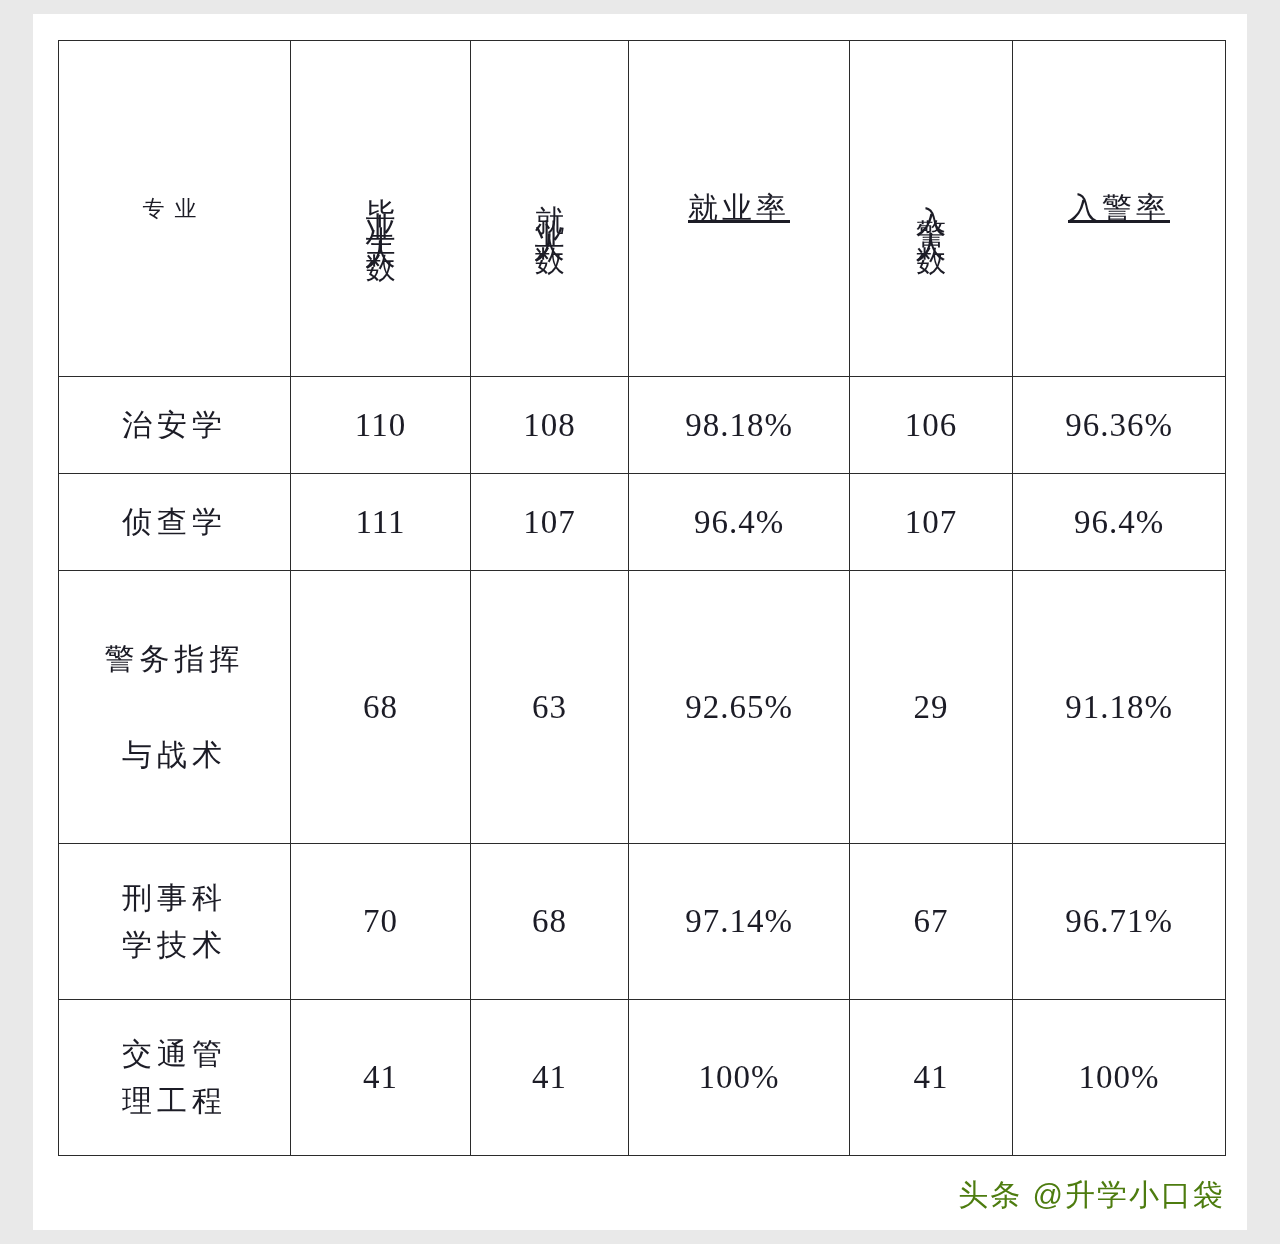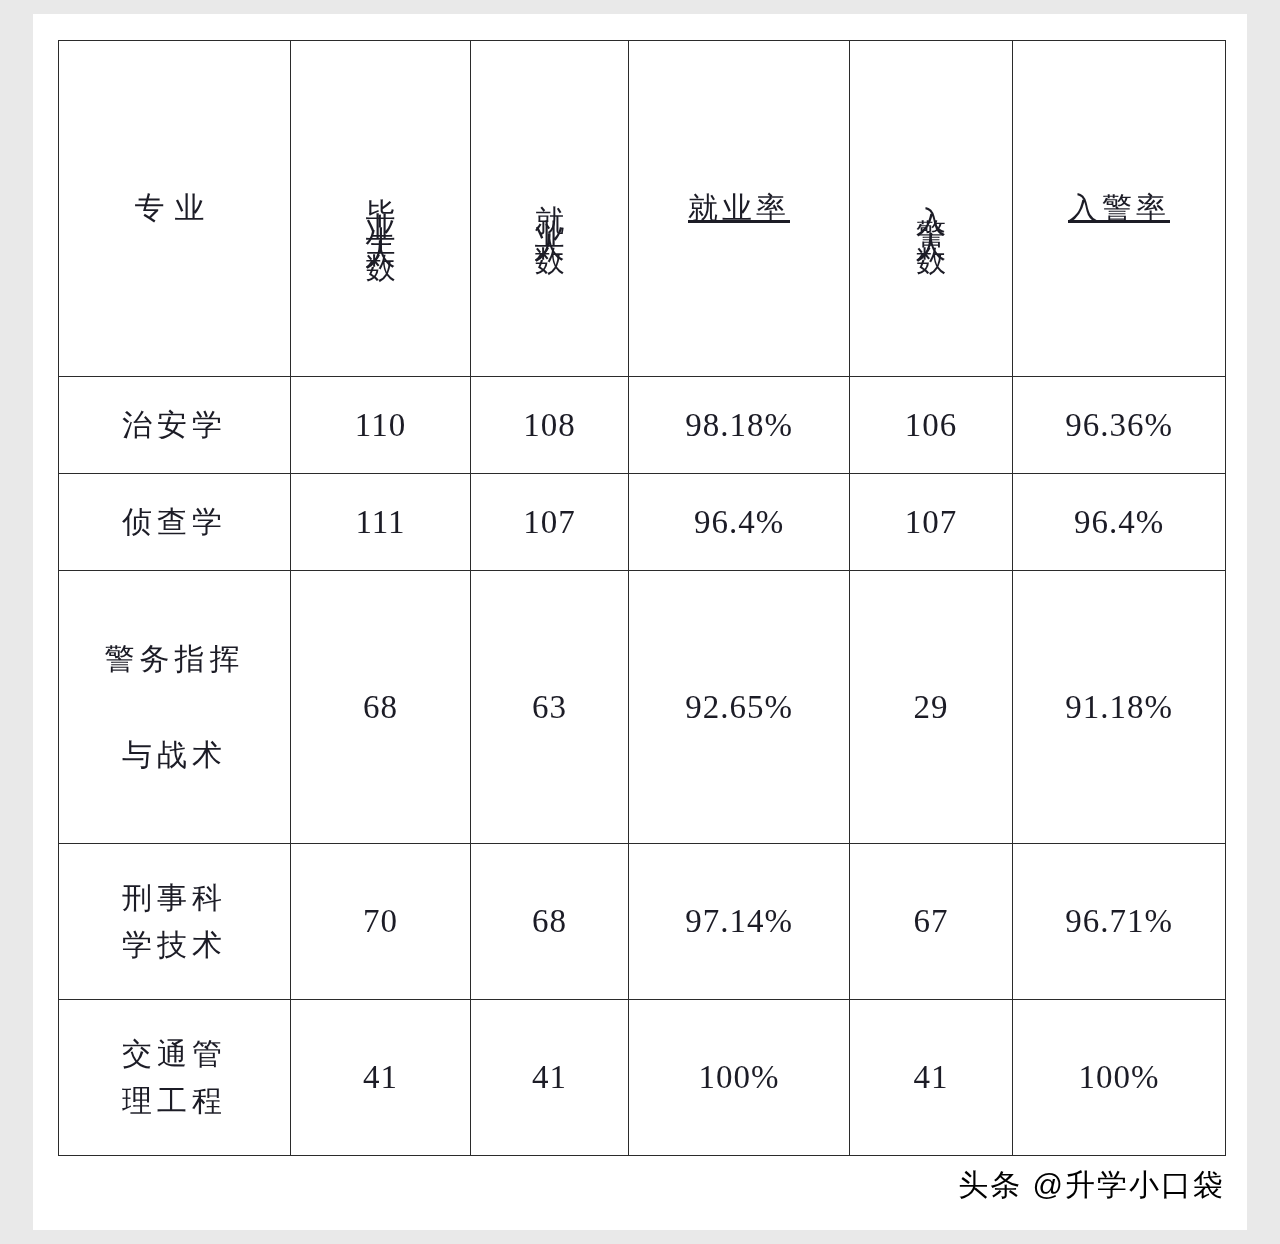--- a/index.html
+++ b/index.html
@@ -58,21 +58,21 @@
     font-size: 30px;
     line-height: 1;
     color: #1c1c26;
   }
   .hdr-plain {
     font-size: 30px;
     letter-spacing: 4px;
     text-decoration: underline;
   }
   .hdr-major {
-    font-size: 30px;
+    font-size: 22px;
     letter-spacing: 10px;
   }
 
   
   tbody td {
     font-size: 33px;
   }
   td.major-cell {
     font-size: 30px;
     letter-spacing: 5px;
@@ -88,23 +88,23 @@
     letter-spacing: 1px;
   }
   tr.r-short td { height: 96px; margin-top: 20px; }
   tr.r-tall  td { height: 272px; }
   tr.r-mid   td { height: 155px; }
   tr.r-last  td { height: 155px; }
 
   .watermark {
     position: absolute;
     right: 22px;
-    bottom: 24px;
-    font-size: 30px;
-    color: #000000;
+    bottom: 14px;
+    font-size: 30px;
+    color: #4d7c0f;
     font-family: "Liberation Sans", sans-serif;
     letter-spacing: 2px;
     white-space: nowrap;
   }
 </style>
 </head>
 <body>
 
 <div class="page">
 

